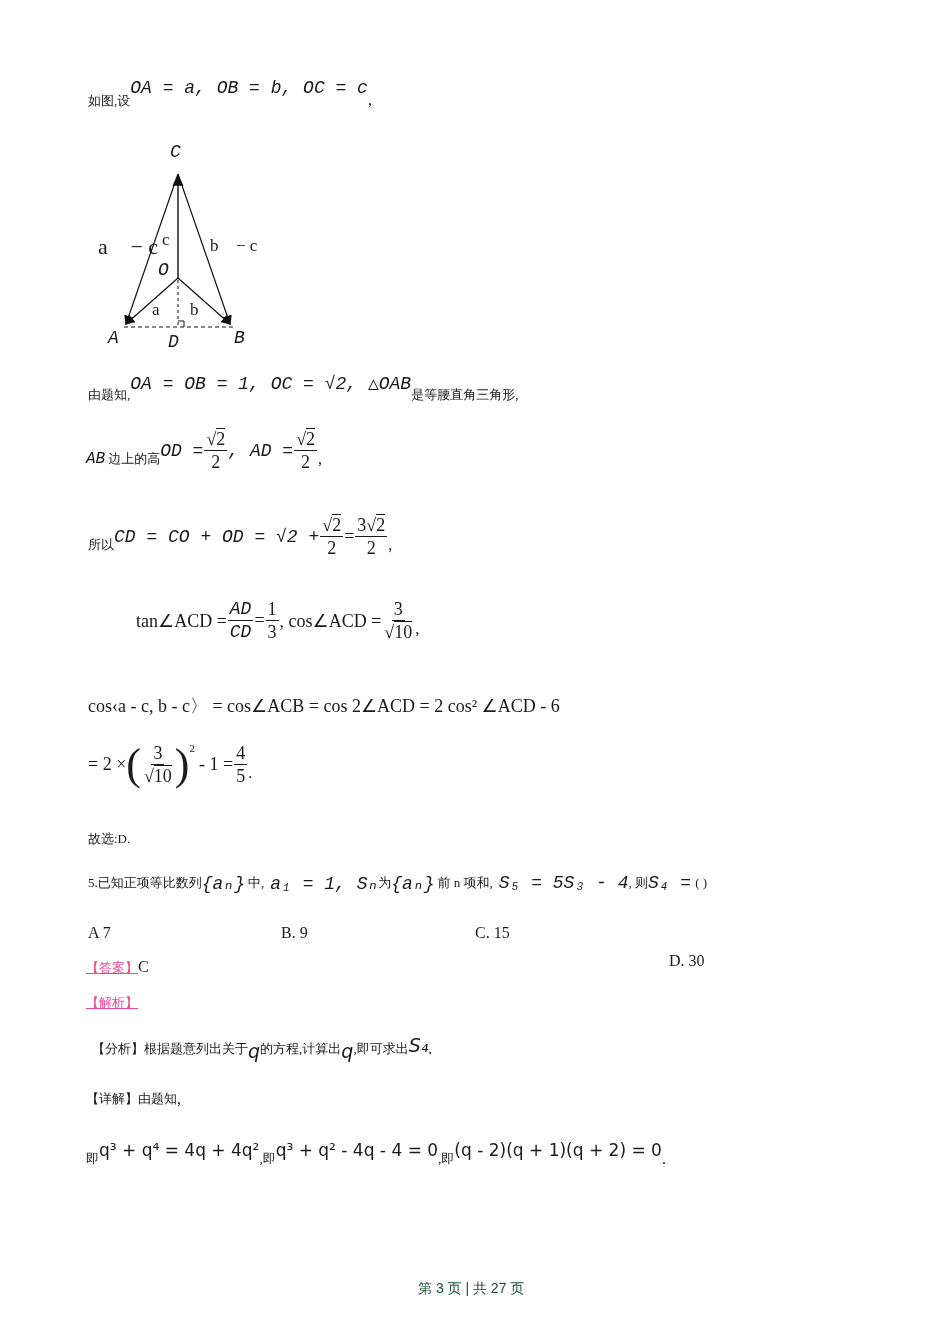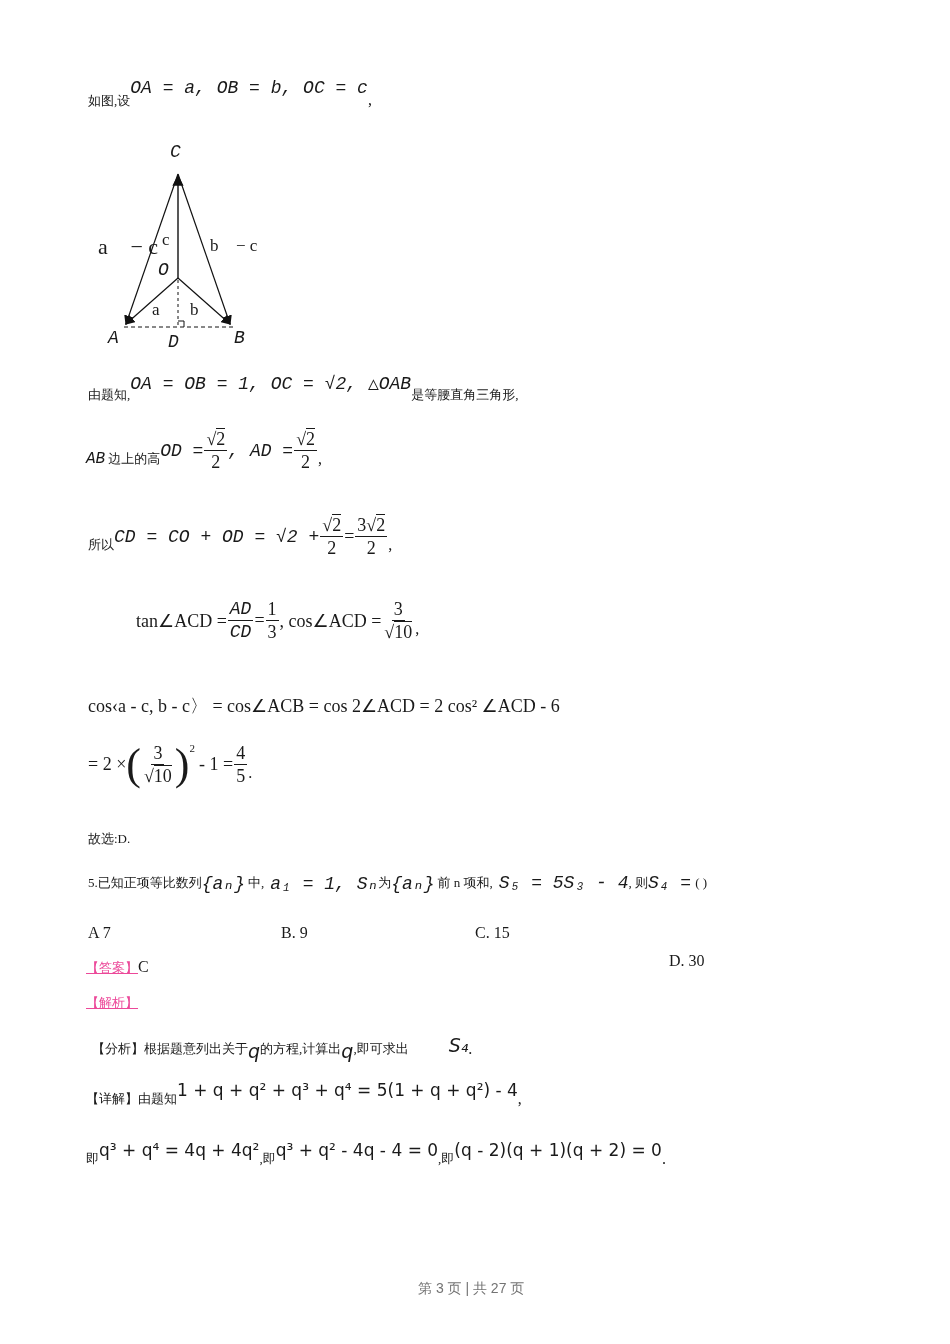--- a/index.html
+++ b/index.html
@@ -11,21 +11,21 @@
   .abs { position:absolute; white-space:nowrap; }
   .m { font-family:Liberation Mono, monospace; font-style:italic; font-size:18px; }
   .mr { font-family:"Liberation Serif", serif; font-style:normal; font-size:18px; }
   .cn { font-size:13px; }
   .frac { display:inline-flex; flex-direction:column; align-items:center; vertical-align:middle; margin:0 1px; }
   .frac .num { border-bottom:1px solid #1a1a1a; padding:0 2px; line-height:22px; }
   .frac .den { line-height:22px; padding:0 2px; }
   sup { font-size:11px; }
   .blue { color:#ec4899;text-decoration:underline; }
   .opt { font-size:16px; }
-  .footer { font-family:"Liberation Sans", "DejaVu Sans", sans-serif; font-size:14px; color:#737373; }
+  .footer { font-family:"Liberation Sans", "DejaVu Sans", sans-serif; font-size:14px; color:#14532d; }
 </style>
 </head>
 <body>
 
 <div class="abs" style="left:88px; top:78px;">
   <span class="cn" style="position:relative; top:12px;">如图,设</span><span class="m">OA = a, OB = b, OC = c</span><span style="position:relative; top:12px;">,</span>
 </div>
 
 <div class="abs" style="left:96px; top:142px; width:170px; height:215px;">
   <svg width="170" height="215" viewBox="0 0 170 215">
@@ -157,28 +157,27 @@
 
 <div class="abs blue cn" style="left:86px; top:994px;">【解析】</div>
 
 <div class="abs" style="left:92px; top:1040px; display:flex; align-items:flex-start;">
   <span class="cn">【分析】</span>
   <span class="cn">根据题意列出关于</span>
   <span class="m" style="font-family:'DejaVu Sans',sans-serif; font-size:19px;">q</span>
   <span class="cn">的方程,计算出</span>
   <span class="m" style="font-family:'DejaVu Sans',sans-serif; font-size:19px;">q</span>
   <span class="cn">,即可求出</span>
-  <span class="m" style="font-family:'DejaVu Sans',sans-serif; font-size:19px; position:relative; top:-6px;margin-left:40px;">S₄</span>
+  <span class="m" style="font-family:'DejaVu Sans',sans-serif; font-size:19px; position:relative; top:-6px;">S₄</span>
   <span>.</span>
 </div>
 
 <div class="abs" style="left:86px; top:1090px; display:flex; align-items:flex-start;">
   <span class="cn">【详解】</span>
   <span class="cn">由题知</span>
-  <span style="font-family:'DejaVu Sans',sans-serif; font-size:17px; position:relative; top:-10px;">1 + q + q² + q³ + q⁴ = 5(1 + q + q²) - 4</span>
   <span>,</span>
 </div>
 
 <div class="abs" style="left:86px; top:1148px; display:flex; align-items:flex-end;">
   <span class="cn">即</span>
   <span style="font-family:'DejaVu Sans',sans-serif; font-size:17px; position:relative; top:-8px;">q³ + q⁴ = 4q + 4q²</span>
   <span class="cn">,即</span>
   <span style="font-family:'DejaVu Sans',sans-serif; font-size:17px; position:relative; top:-8px;">q³ + q² - 4q - 4 = 0</span>
   <span class="cn">,即</span>
   <span style="font-family:'DejaVu Sans',sans-serif; font-size:17px; position:relative; top:-8px;">(q - 2)(q + 1)(q + 2) = 0</span>

